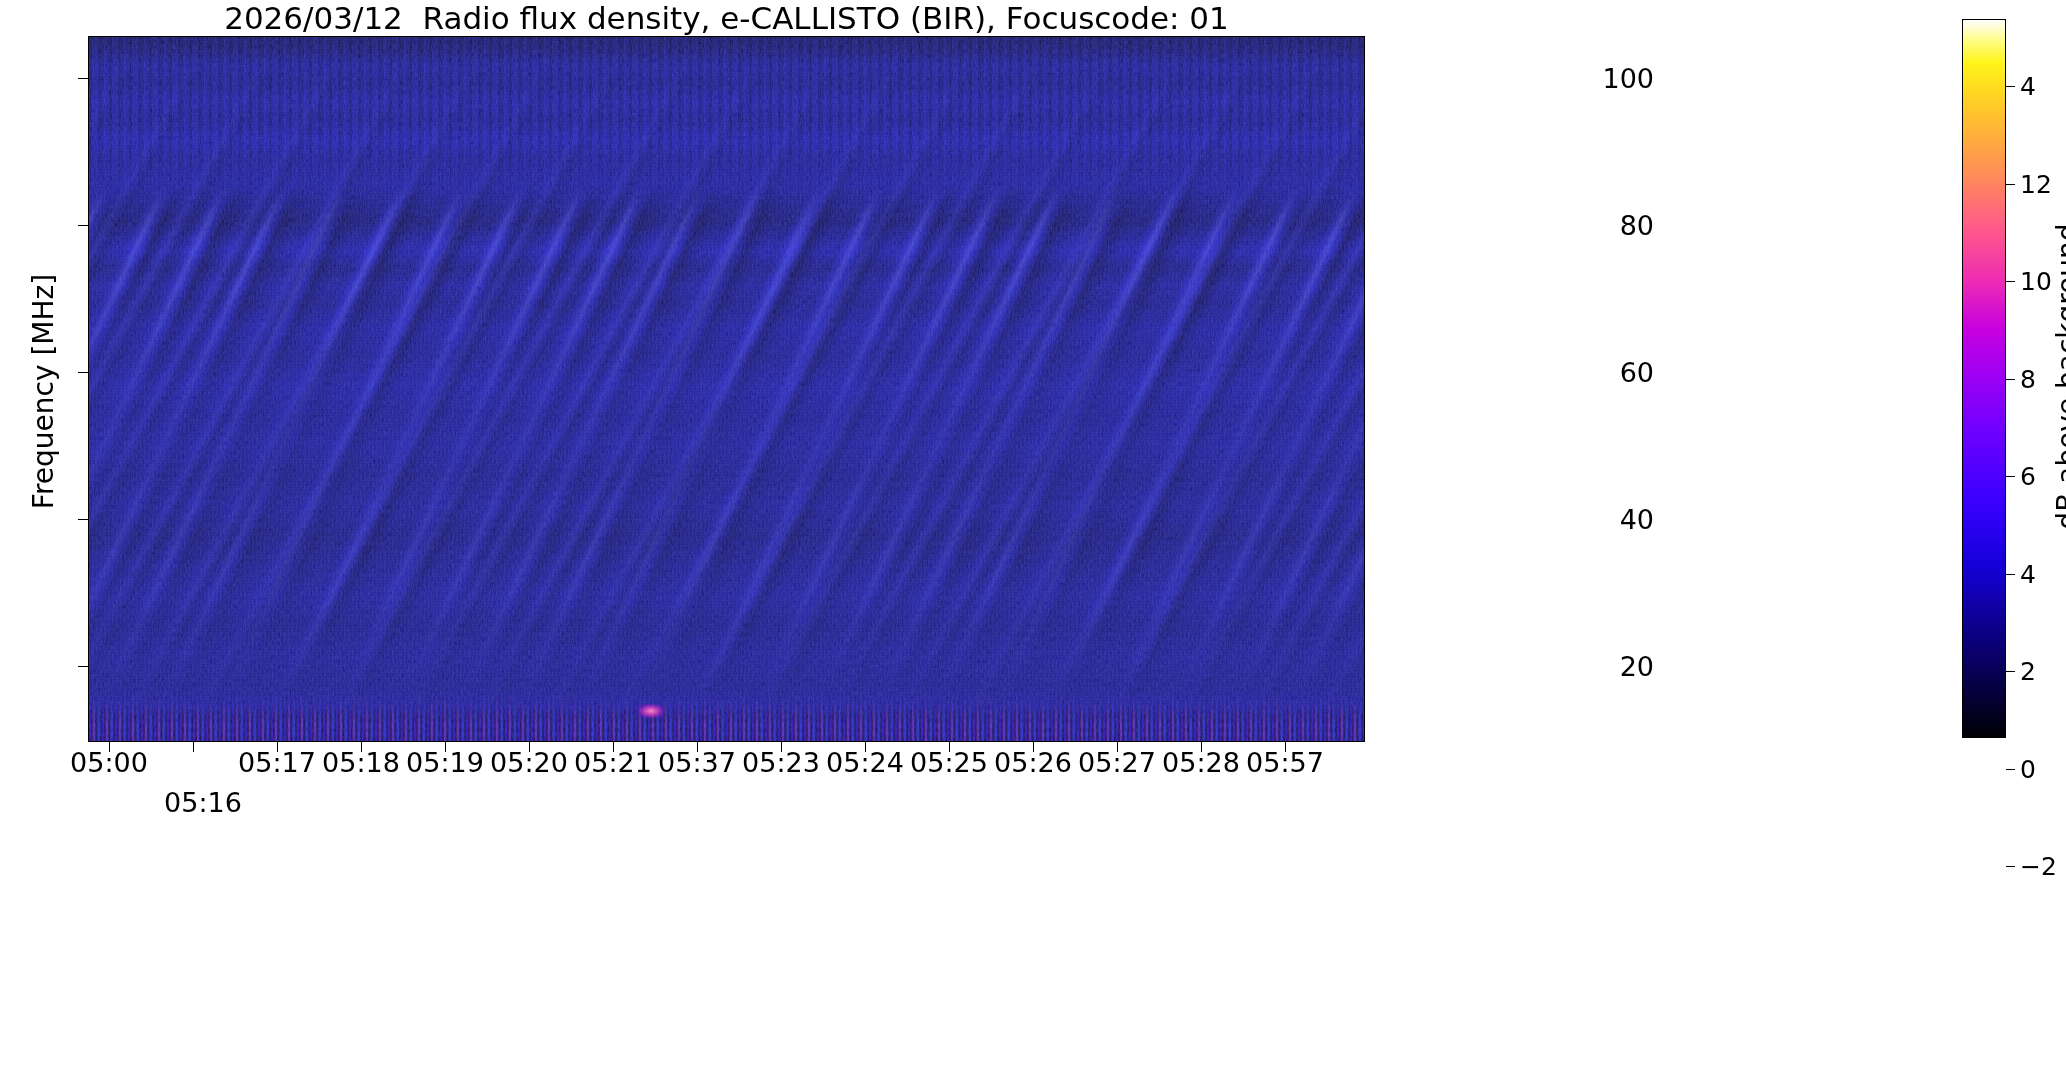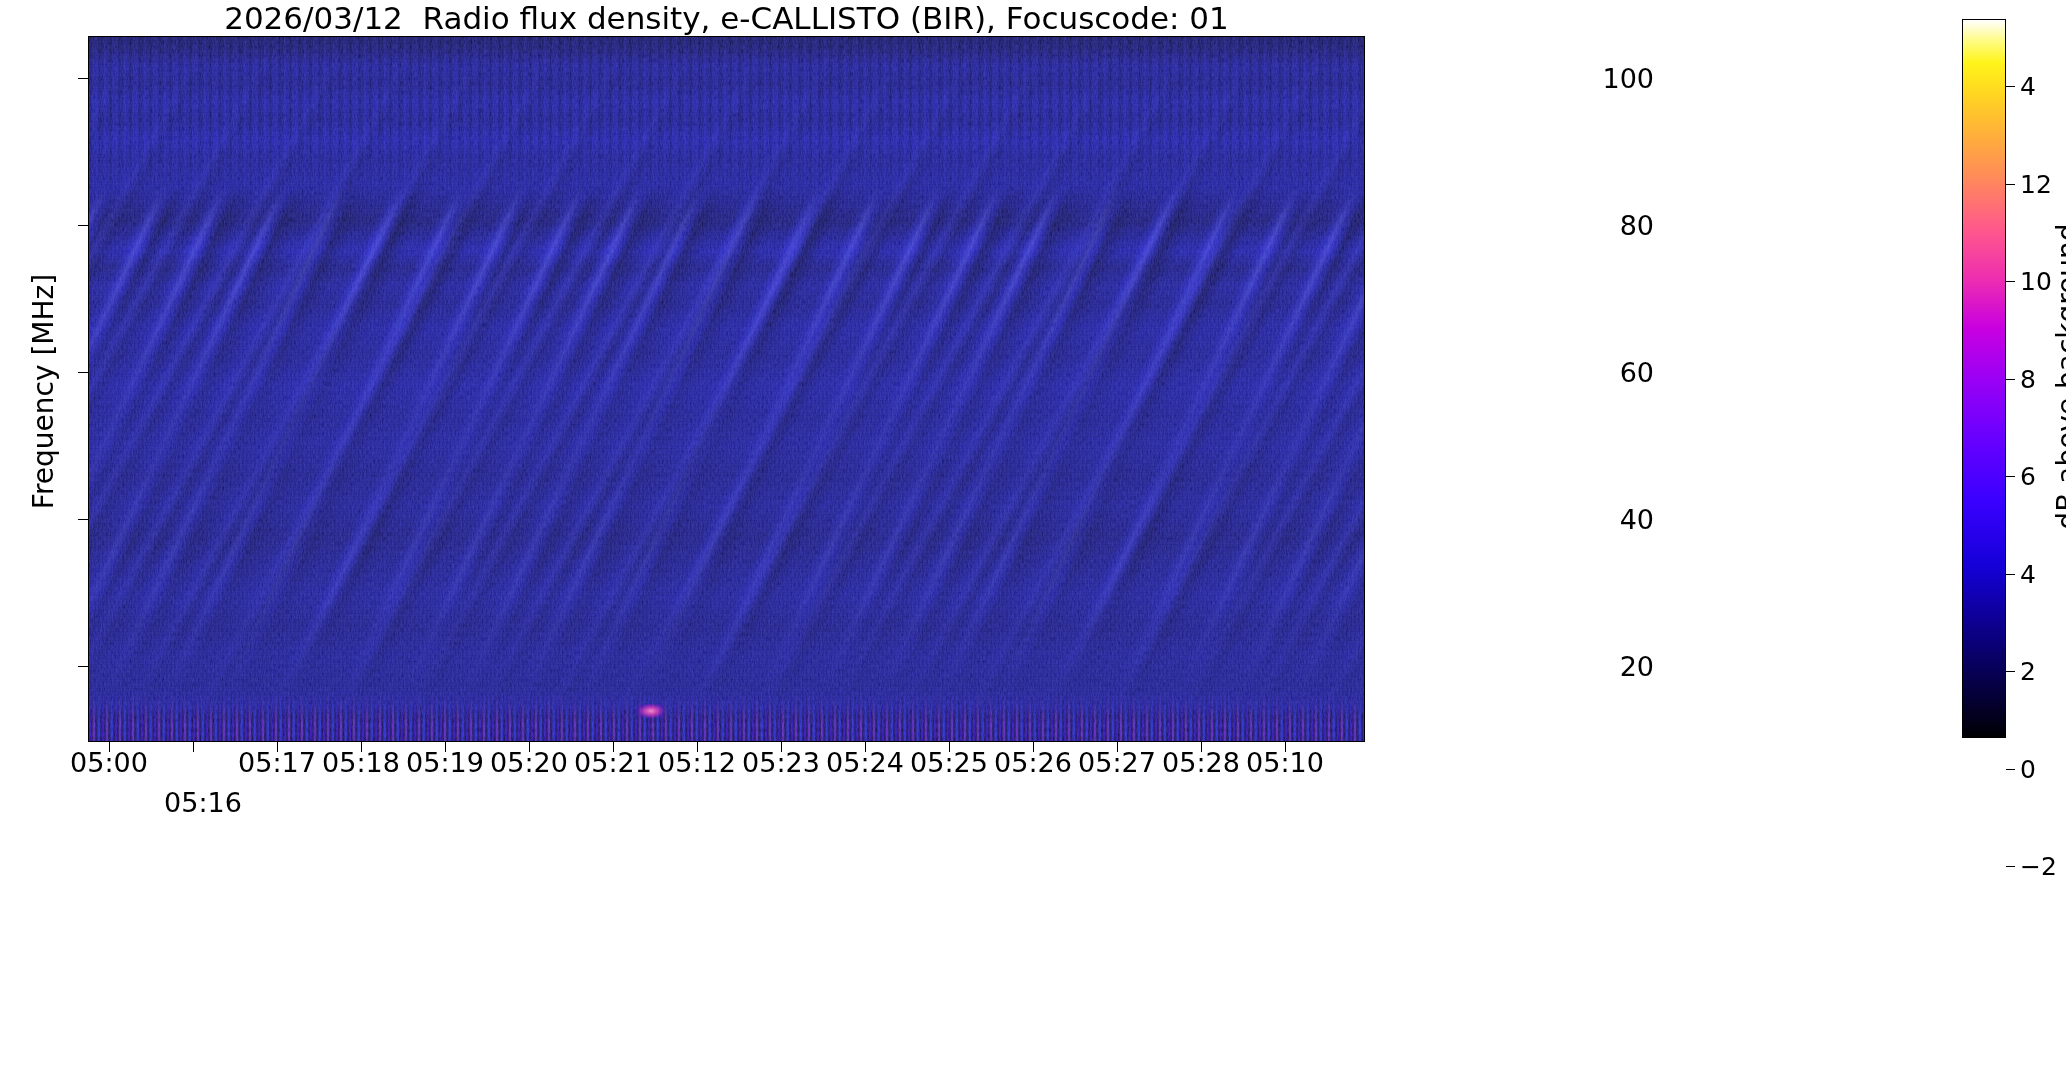--- a/index.html
+++ b/index.html
@@ -474,28 +474,28 @@
   <div class="xtick-mark" style="left:1201px;"></div>
   <div class="xtick-mark" style="left:1285px;"></div>
 
   <div class="xtick-label" style="left:109px;">05:00</div>
   <div class="xtick-label" style="left:203px;margin-top:40px;">05:16</div>
   <div class="xtick-label" style="left:277px;">05:17</div>
   <div class="xtick-label" style="left:361px;">05:18</div>
   <div class="xtick-label" style="left:445px;">05:19</div>
   <div class="xtick-label" style="left:529px;">05:20</div>
   <div class="xtick-label" style="left:613px;">05:21</div>
-  <div class="xtick-label" style="left:697px;">05:12</div>
+  <div class="xtick-label" style="left:697px;">05:37</div>
   <div class="xtick-label" style="left:781px;">05:23</div>
   <div class="xtick-label" style="left:865px;">05:24</div>
   <div class="xtick-label" style="left:949px;">05:25</div>
   <div class="xtick-label" style="left:1033px;">05:26</div>
   <div class="xtick-label" style="left:1117px;">05:27</div>
   <div class="xtick-label" style="left:1201px;">05:28</div>
-  <div class="xtick-label" style="left:1285px;">05:10</div>
+  <div class="xtick-label" style="left:1285px;">05:57</div>
 
 
   <div id="colorbar"></div>
 
   <div class="cbtick-mark" style="top:86px;"></div>
   <div class="cbtick-mark" style="top:184px;"></div>
   <div class="cbtick-mark" style="top:281px;"></div>
   <div class="cbtick-mark" style="top:379px;"></div>
   <div class="cbtick-mark" style="top:476px;"></div>
   <div class="cbtick-mark" style="top:574px;"></div>

